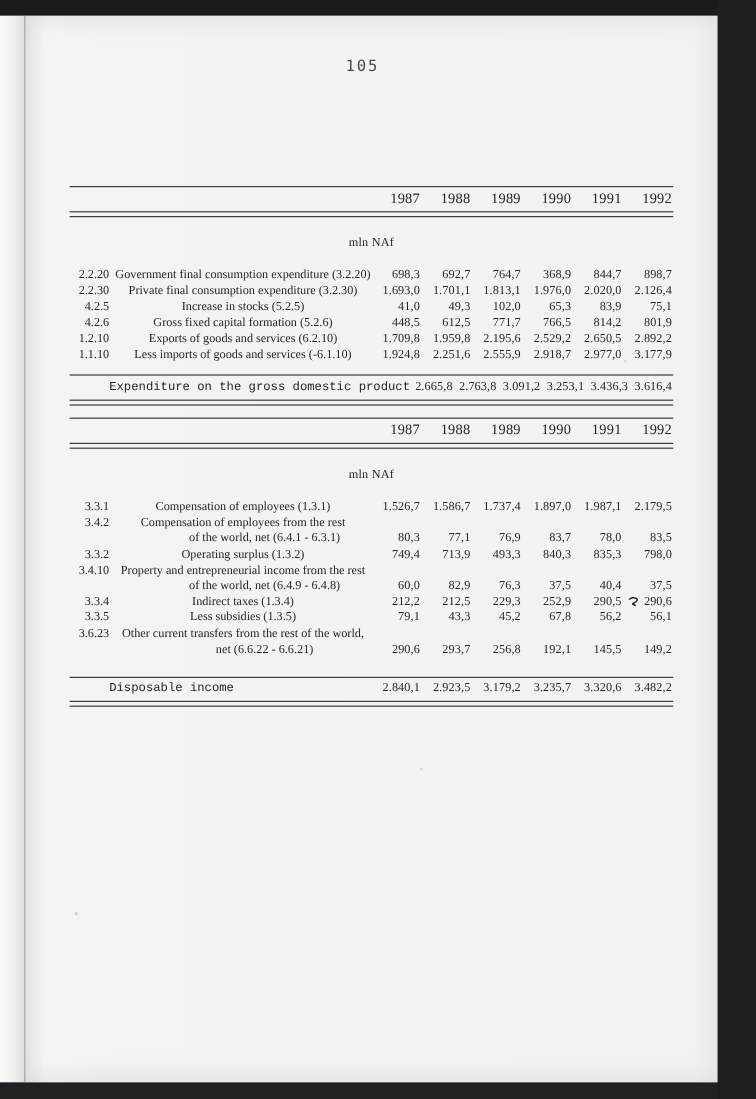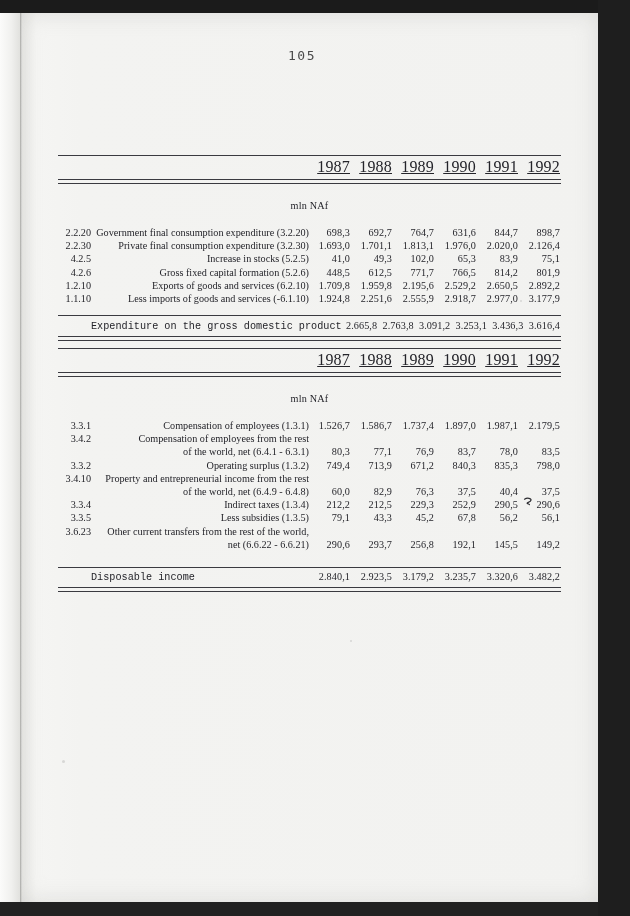--- a/index.html
+++ b/index.html
@@ -101,42 +101,41 @@
   }
 
   
   col.c-code  { width: 38px; }
   col.c-label { width: 213px; }
   col.c-year  { width: 42px; }
 
   .hdr-year {
     text-align: right;
     padding: 2px 1px 3px 0 !important;
-    font-size: 16px;
+    font-size: 12px;
     letter-spacing: 0.2px;
-    text-decoration: underline;
   }
 
   .unit-row td {
     text-align: center;
     font-weight: bold;
     font-size: 10.2px;
     padding: 16px 0 15px 0 !important;
     letter-spacing: 0.2px;
     font-family: Liberation Serif, serif;
   }
 
   .code {
     text-align: right;
     padding-right: 5px !important;
     font-size: 10.2px;
     margin-top: 20px;
   }
   .label {
-    text-align: right;
+    text-align: center;
     font-size: 10.2px;
   }
   .label.cont {
     padding-left: 36px !important;
   }
   .num {
     text-align: right;
     padding-right: 1px !important;
     font-size: 10.2px;
     letter-spacing: 0.1px;
@@ -231,21 +230,21 @@
         <tr class="unit-row">
           <td colspan="8">mln NAf</td>
         </tr>
 
         <tr class="data-row">
           <td class="code">2.2.20</td>
           <td class="label">Government final consumption expenditure (3.2.20)</td>
           <td class="num">698,3</td>
           <td class="num">692,7</td>
           <td class="num">764,7</td>
-          <td class="num">631,6</td>
+          <td class="num">368,9</td>
           <td class="num">844,7</td>
           <td class="num">898,7</td>
         </tr>
         <tr class="data-row">
           <td class="code">2.2.30</td>
           <td class="label">Private final consumption expenditure (3.2.30)</td>
           <td class="num">1.693,0</td>
           <td class="num">1.701,1</td>
           <td class="num">1.813,1</td>
           <td class="num">1.976,0</td>
@@ -403,21 +402,21 @@
           <td class="num">83,7</td>
           <td class="num">78,0</td>
           <td class="num">83,5</td>
         </tr>
 
         <tr class="data-row">
           <td class="code">3.3.2</td>
           <td class="label">Operating surplus (1.3.2)</td>
           <td class="num">749,4</td>
           <td class="num">713,9</td>
-          <td class="num">671,2</td>
+          <td class="num">493,3</td>
           <td class="num">840,3</td>
           <td class="num">835,3</td>
           <td class="num">798,0</td>
         </tr>
 
         <tr class="data-row">
           <td class="code">3.4.10</td>
           <td class="label">Property and entrepreneurial income from the rest</td>
           <td class="num"></td>
           <td class="num"></td>

